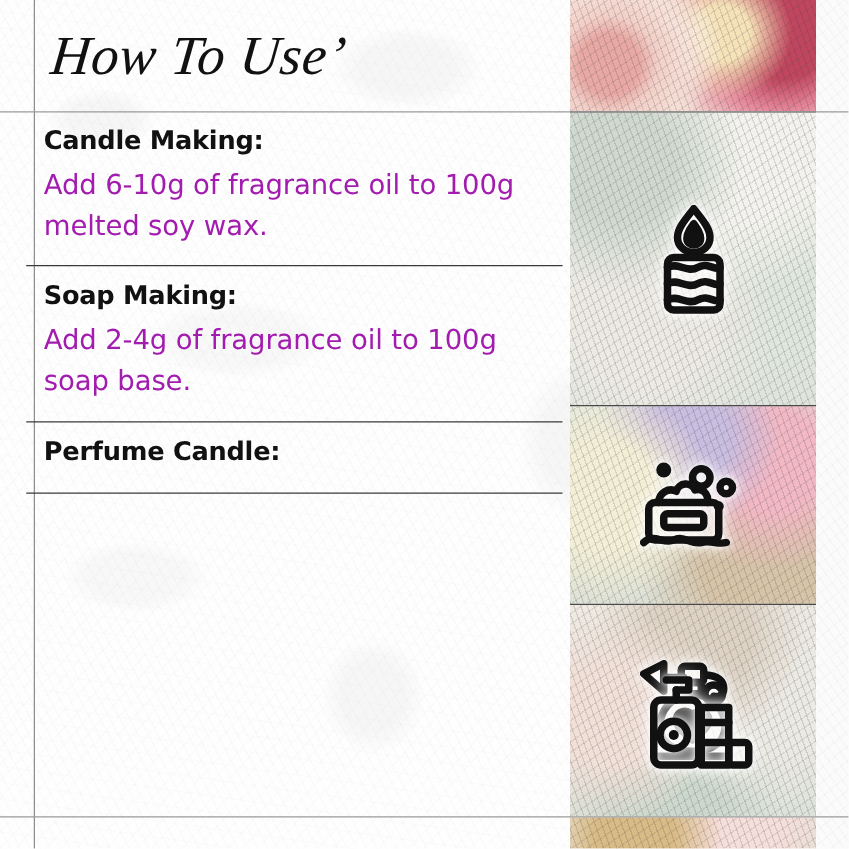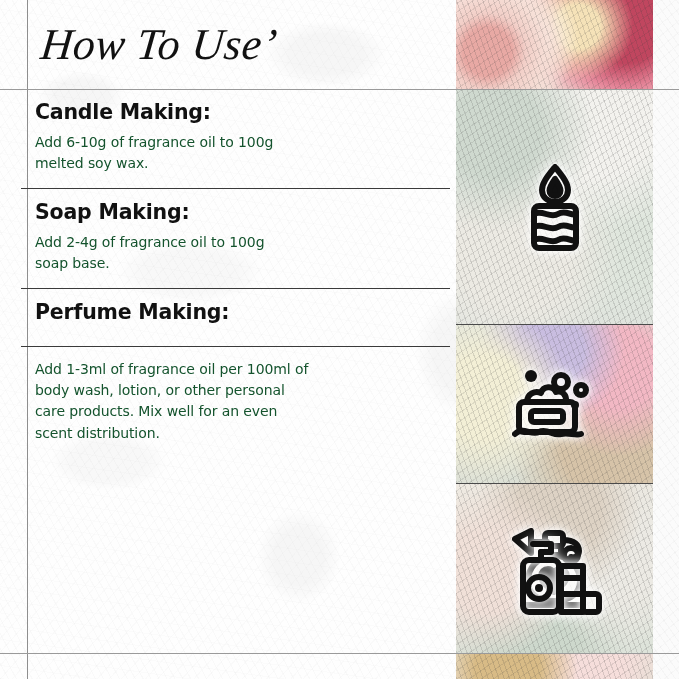--- a/index.html
+++ b/index.html
@@ -96,25 +96,25 @@
     font-family:"DejaVu Sans", sans-serif;
     font-size:20.5px;
     font-weight:700;
     letter-spacing:-0.2px;
     color:#111;
     line-height:1.15;
   }
   .sec-body{
     margin:0;
     font-family:"DejaVu Sans", sans-serif;
-    font-size:14px;
+    font-size:22px;
     font-weight:400;
     line-height:1.52;
     letter-spacing:-0.1px;
-    color:#14532d;
+    color:#a21caf;
     white-space:pre-line;
   }
 
   
   .photo-col{
     position:absolute;left:456px;top:0;
     width:197px;height:679px;
     overflow:hidden;
     z-index:2;
   }
@@ -227,28 +227,24 @@
 melted soy wax.</p>
       </div>
 
       <div class="section">
         <h2 class="sec-head">Soap Making:</h2>
         <p class="sec-body">Add 2-4g of fragrance oil to 100g
 soap base.</p>
       </div>
 
       <div class="section">
-        <h2 class="sec-head">Perfume Making:</h2>
+        <h2 class="sec-head">Perfume Candle:</h2>
       </div>
 
       <div class="section">
-        <p class="sec-body">Add 1-3ml of fragrance oil per 100ml of
-body wash, lotion, or other personal
-care products. Mix well for an even
-scent distribution.</p>
       </div>
 
     </div>
   </div>
 
   <div class="photo-col">
 
     <div class="cell cell-hero"></div>
     <div class="cell-sep" style="top:89px"></div>
 

